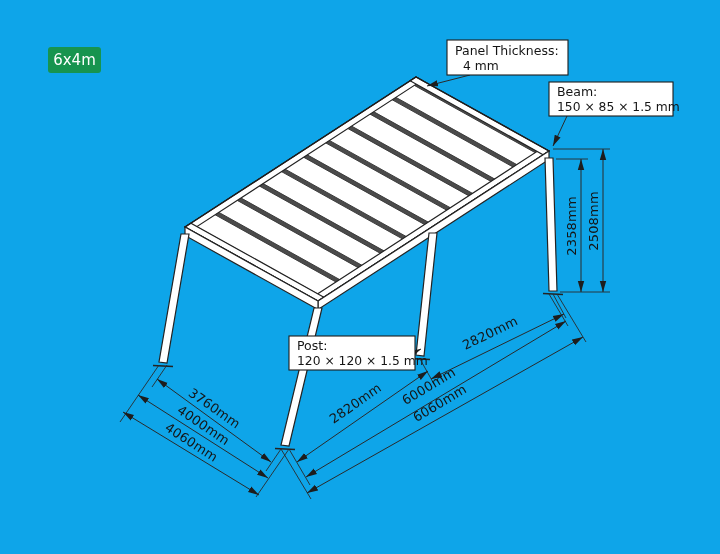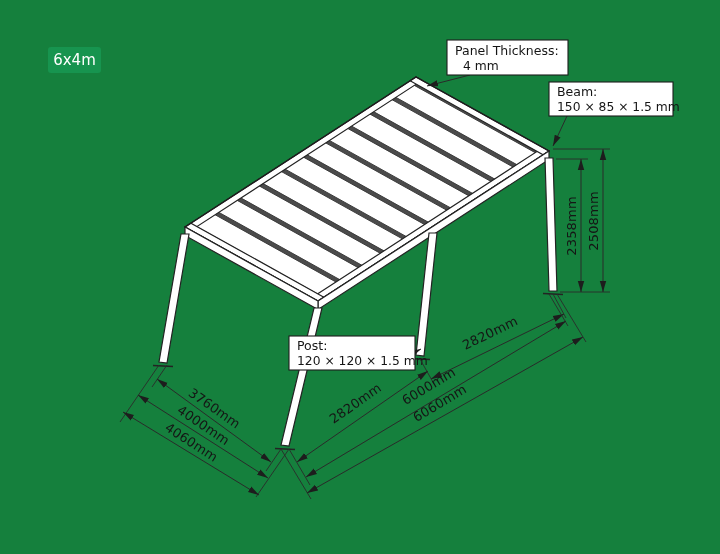--- a/index.html
+++ b/index.html
@@ -1,16 +1,16 @@
 <!DOCTYPE html>
 <html><head>
 <meta charset="utf-8">
 <style>
   html,body{margin:0;padding:0;background:#ffffff;}
-  .canvas{position:relative;width:720px;height:554px;background:#15803d;overflow:hidden;
+  .canvas{position:relative;width:720px;height:554px;background:#0ea5e9;overflow:hidden;
           font-family:"DejaVu Sans", sans-serif;}
   svg text{font-family:"DejaVu Sans", sans-serif;fill:#151515;}
   .badge-text{font-size:15px;fill:#ffffff;}
   .dim-label{font-size:13px;letter-spacing:.2px;}
   .callout-title{font-size:12.5px;}
   .callout-value{font-size:12.3px;}
   .struct{fill:#ffffff;stroke:#232323;stroke-width:1.2;}
   .slat{fill:#ffffff;stroke:#3a3a3a;stroke-width:1;}
   .roofbg{fill:#4b4b4b;stroke:#232323;stroke-width:1;}
   .outline{fill:none;stroke:#1d1d1d;stroke-width:1.3;}

